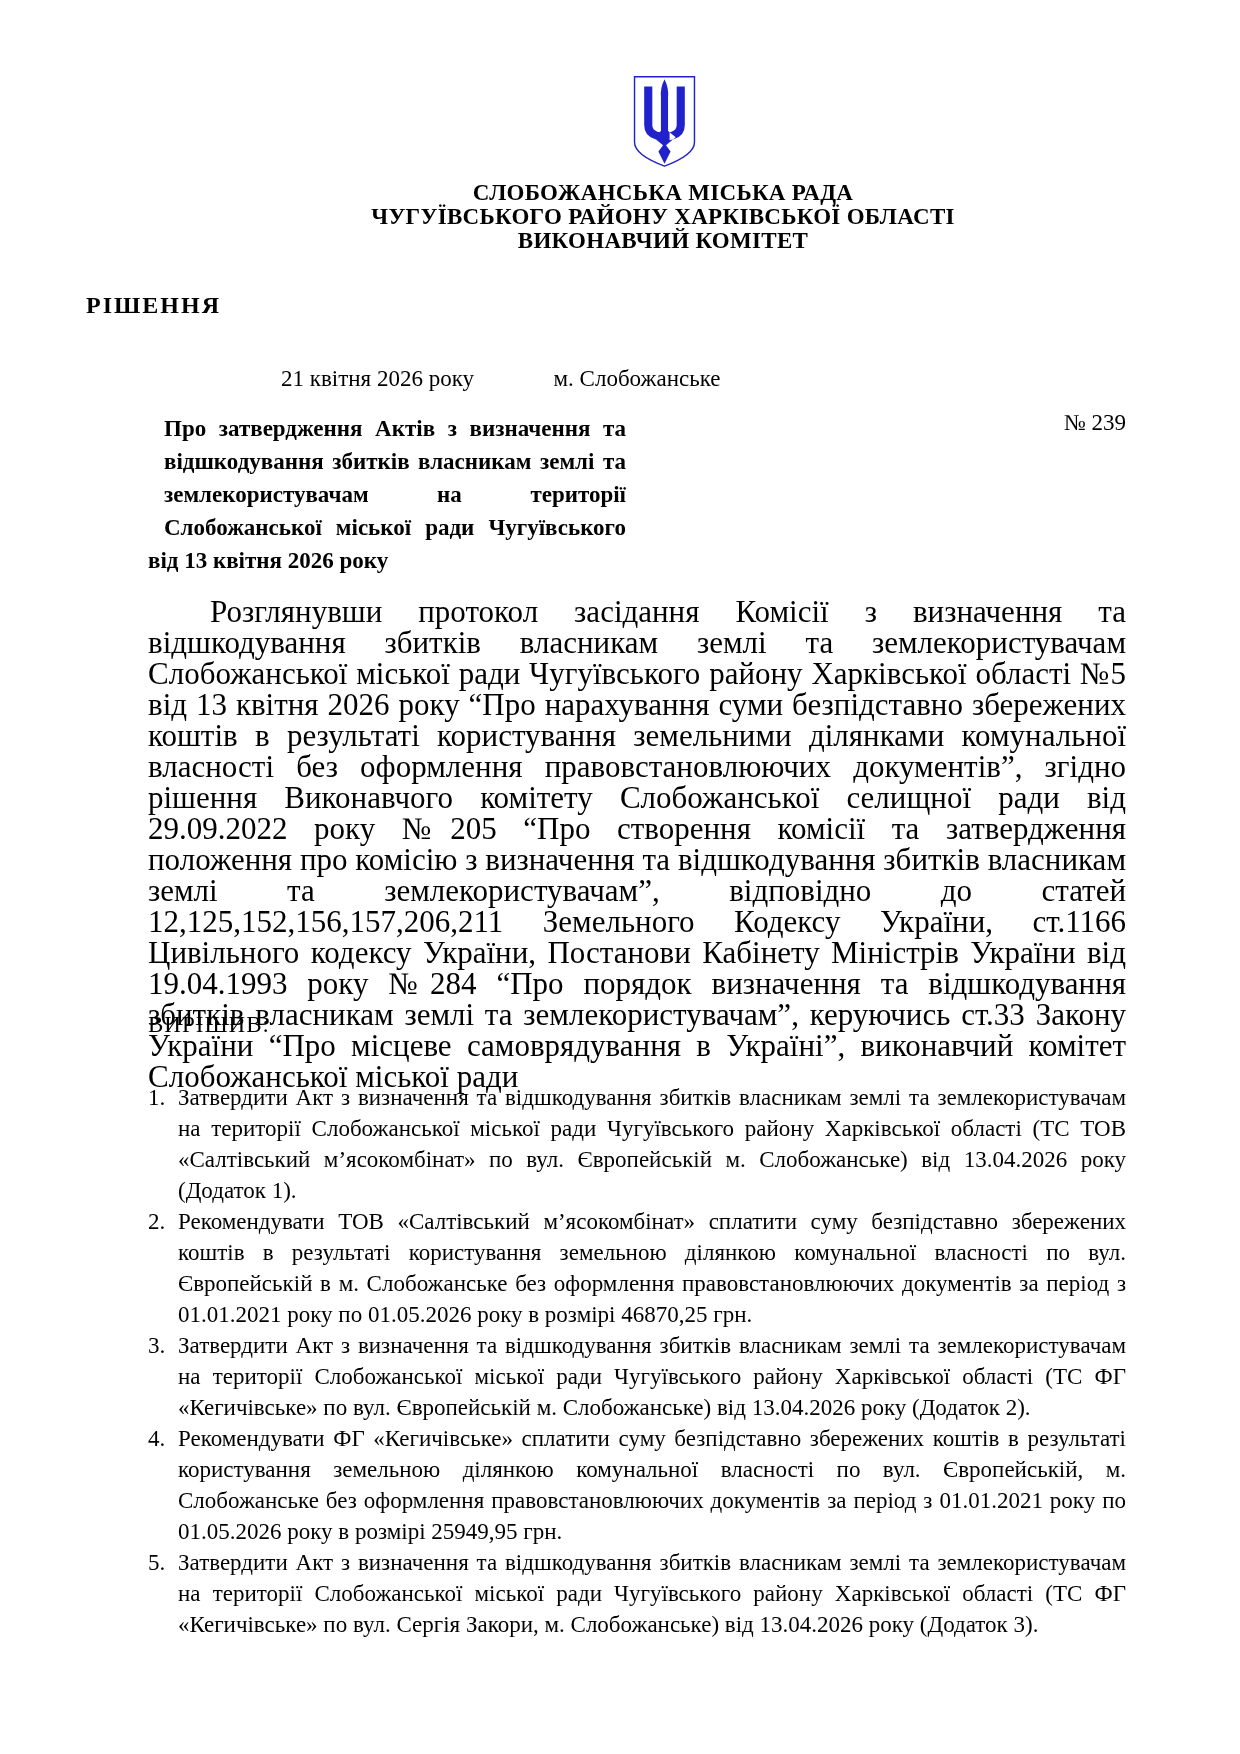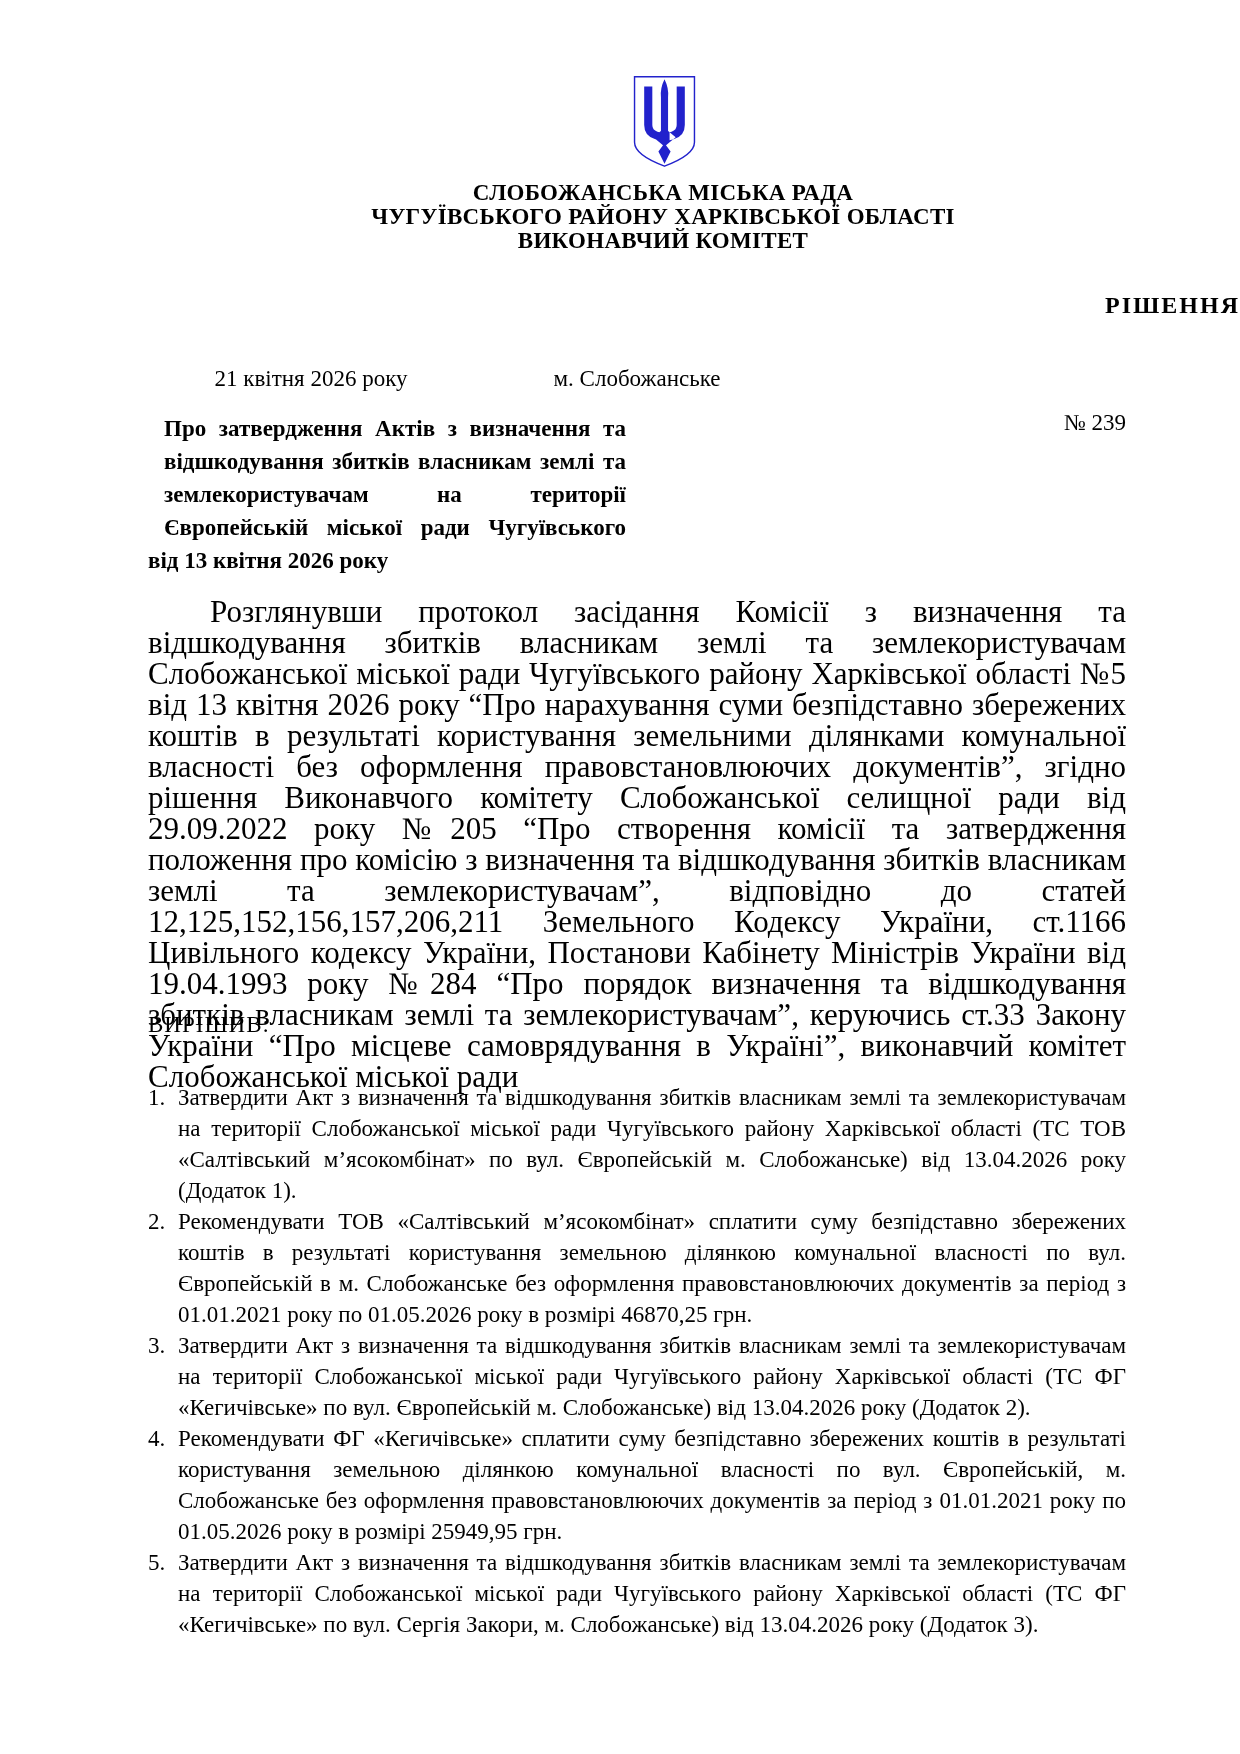--- a/index.html
+++ b/index.html
@@ -12,27 +12,27 @@
 
   .emblem{position:absolute;left:632px;top:74px;width:65px;height:96px;}
 
   .org-header{
     position:absolute;top:181px;left:86px;width:1154px;
     text-align:center;font-weight:bold;font-size:23px;line-height:24px;
     letter-spacing:0.3px;
   }
   .doc-type{
     position:absolute;top:292px;left:86px;width:1154px;
-    text-align:right;font-weight:bold;font-size:24px;letter-spacing:2px;
+    text-align:left;font-weight:bold;font-size:24px;letter-spacing:2px;
   }
   .meta{
     position:absolute;top:366px;left:148px;width:978px;
     display:flex;font-size:23px;
   }
-  .meta .m-date{flex:1;text-align:center;}
+  .meta .m-date{flex:1;text-align:right;}
   .meta .m-place{flex:1;text-align:center;}
   .meta .m-num{flex:1;text-align:right;margin-top:44px;}
 
   .subject{
     position:absolute;top:412px;left:148px;width:478px;
     font-weight:bold;font-size:23px;line-height:33px;
   }
   .subject .jl{text-align:justify;text-align-last:justify;margin-left:16px;}
 
   .preamble{
@@ -75,21 +75,21 @@
   <div class="meta">
     <span class="m-date">21 квітня  2026 року</span>
     <span class="m-place">м. Слобожанське</span>
     <span class="m-num">№ 239</span>
   </div>
 
   <div class="subject">
     <div class="jl">Про затвердження Актів з визначення та</div>
     <div class="jl">відшкодування збитків власникам землі та</div>
     <div class="jl">землекористувачам на території</div>
-    <div class="jl">Європейській міської ради Чугуївського</div>
+    <div class="jl">Слобожанської міської ради Чугуївського</div>
     <div>від 13 квітня 2026 року</div>
   </div>
 
   <div class="preamble">Розглянувши протокол засідання Комісії з визначення та відшкодування збитків власникам землі та землекористувачам Слобожанської міської ради Чугуївського району Харківської області №5  від  13 квітня 2026 року “Про нарахування суми безпідставно збережених коштів в результаті користування земельними ділянками комунальної власності без оформлення правовстановлюючих документів”, згідно рішення Виконавчого комітету Слобожанської селищної ради від 29.09.2022 року №205 “Про створення комісії та затвердження положення про комісію з визначення та відшкодування збитків власникам землі та землекористувачам”, відповідно до статей 12,125,152,156,157,206,211 Земельного Кодексу України, ст.1166 Цивільного кодексу України, Постанови Кабінету Міністрів України від 19.04.1993 року №284 “Про порядок визначення та відшкодування збитків власникам землі та землекористувачам”, керуючись ст.33 Закону України “Про місцеве самоврядування в Україні”, виконавчий комітет Слобожанської міської ради</div>
 
   <div class="resolved">ВИРІШИВ:</div>
 
   <div class="list">
     <div class="item">
       <span class="num">1.</span>

